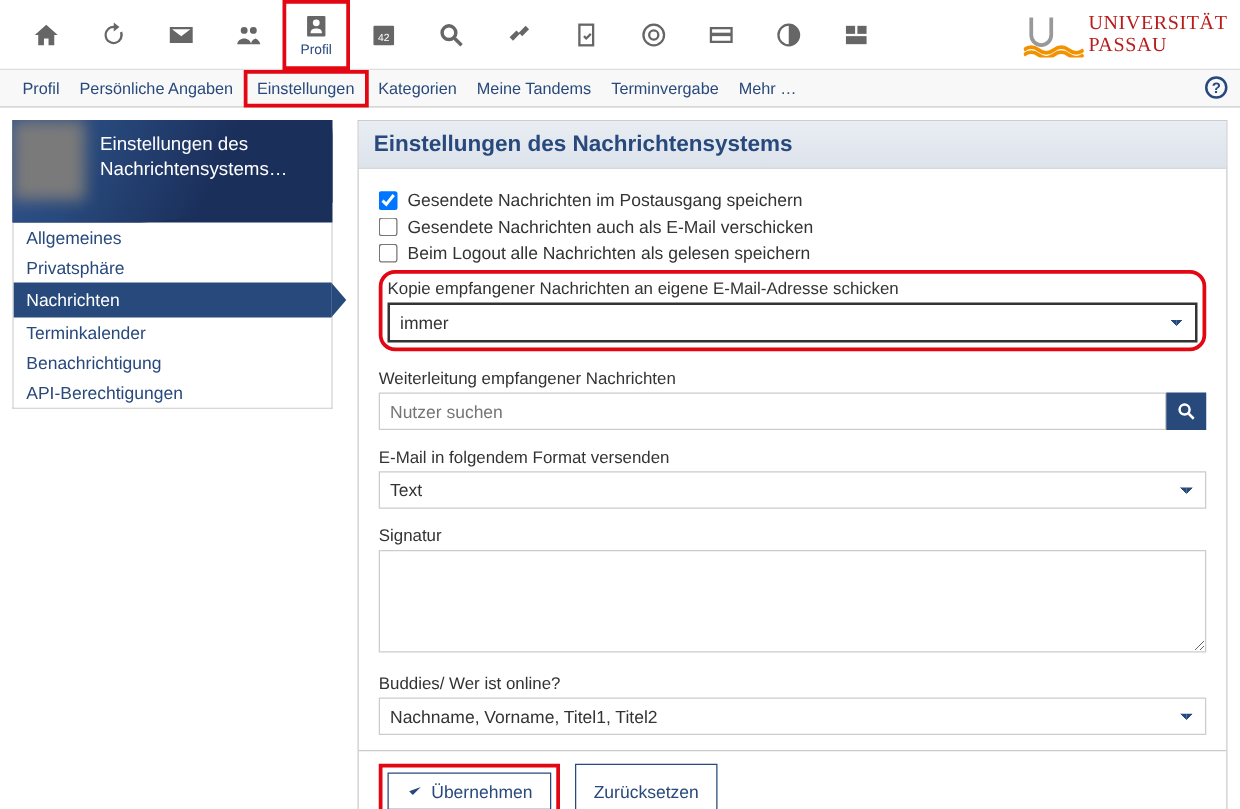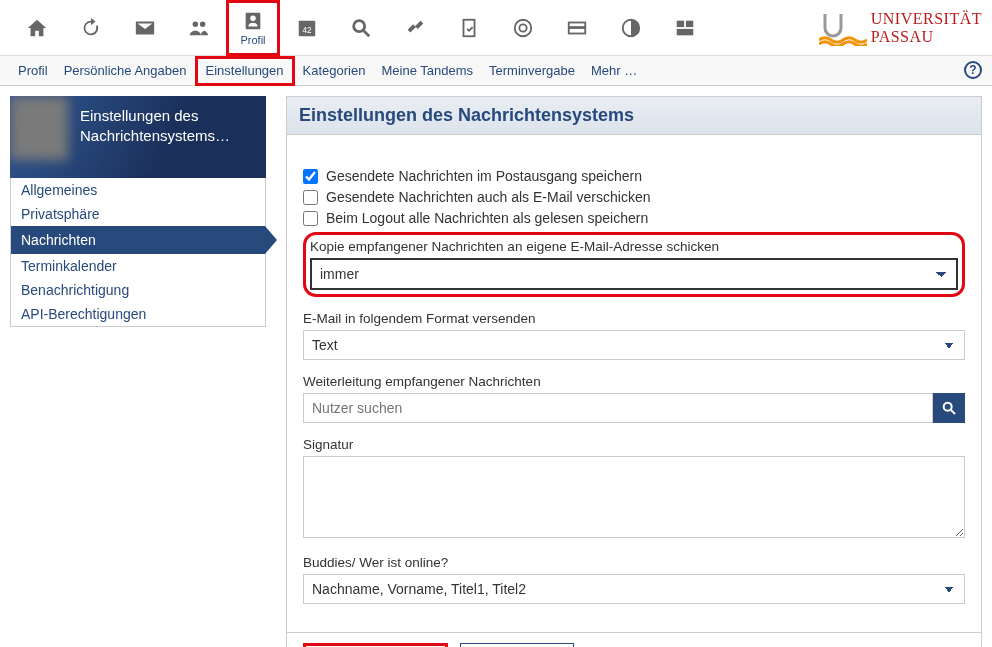--- a/index.html
+++ b/index.html
@@ -20,21 +20,21 @@
   .page-title-box::before{content:'';position:absolute;width:120%;height:160%;left:-20%;top:-60%;background:linear-gradient(120deg,#3a5a9a 0%,#28497c 40%,#1b2f5b 70%);transform:rotate(-6deg);z-index:0;}
   .page-title-box .blur{position:absolute;left:0;top:0;width:58px;height:64px;background:#7a7a7a;filter:blur(6px);z-index:1;}
   .page-title-box .t{position:relative;z-index:2;margin-left:56px;}
   .sidenav{border:1px solid #ccc;border-top:none;}
   .sidenav .nitem{padding:4px 10px;color:#28497c;font-size:14px;cursor:pointer;background:#fff;}
   .sidenav .nitem.active{background:#28497c;color:#fff;position:relative;padding:6px 10px;}
   .sidenav .nitem.active::after{content:'';position:absolute;right:-12px;top:0;border-left:12px solid #28497c;border-top:14px solid transparent;border-bottom:14px solid transparent;}
   .rightcol{flex:1;margin-left:20px;}
   .panel{border:1px solid #ccc;}
   .panel-head{background:linear-gradient(#e9edf3,#dde3ec);color:#28497c;font-weight:bold;padding:8px 12px;font-size:18px;border-bottom:1px solid #ccc;}
-  .panel-body{padding:28px 16px;}
+  .panel-body{padding:12px 16px;}
   .chk-row{display:flex;align-items:center;margin:5px 0;}
   .chk-row input{margin-right:8px;width:15px;height:15px;}
   .chk-row label{font-size:14px;}
   .field-group{margin-top:14px;}
   .field-label{font-size:13.5px;margin-bottom:4px;}
   select,.txtlike{width:100%;border:1px solid #ccc;background:#fff;padding:6px 8px;font-size:14px;color:#333;font-family:inherit;}
   select{appearance:none;background-image:linear-gradient(45deg,transparent 50%,#28497c 50%),linear-gradient(135deg,#28497c 50%,transparent 50%);background-position:calc(100% - 15px) 12px,calc(100% - 10px) 12px;background-size:5px 5px,5px 5px;background-repeat:no-repeat;}
   .redbox{border:3px solid #e30613;padding:4px 0 2px;}
   .redbox select{border:2px solid #333;}
   .search-row{display:flex;}
@@ -183,35 +183,35 @@
           </div>
 
         <div class="redbox" style="margin-top:6px;border-radius:13px;">
           <div class="field-label" style="padding:0 4px;">Kopie empfangener Nachrichten an eigene E-Mail-Adresse schicken</div>
           <div style="padding:0 4px 2px;">
             <select><option>immer</option></select>
           </div>
         </div>
 
         <div class="field-group">
-          <div class="field-label">E-Mail in folgendem Format versenden</div>
-          <select><option>Text</option></select>
-        </div>
-
-        <div class="field-group">
           <div class="field-label">Weiterleitung empfangener Nachrichten</div>
           <div class="search-row">
             <input class="txtlike" placeholder="Nutzer suchen" style="">
             <div class="btn-search">
                 <svg viewBox="0 0 24 24">
                   <circle cx="10" cy="10" r="6" fill="none" stroke="#fff" stroke-width="3"></circle>
                   <path d="M15 15l6 6" stroke="#fff" stroke-width="3"></path>
                 </svg>
               </div>
           </div>
+        </div>
+
+        <div class="field-group">
+          <div class="field-label">E-Mail in folgendem Format versenden</div>
+          <select><option>Text</option></select>
         </div>
 
         <div class="field-group">
           <div class="field-label">Signatur</div>
           <textarea style=""></textarea>
         </div>
 
         <div class="field-group">
           <div class="field-label">Buddies/ Wer ist online?</div>
           <select><option>Nachname, Vorname, Titel1, Titel2</option></select>

